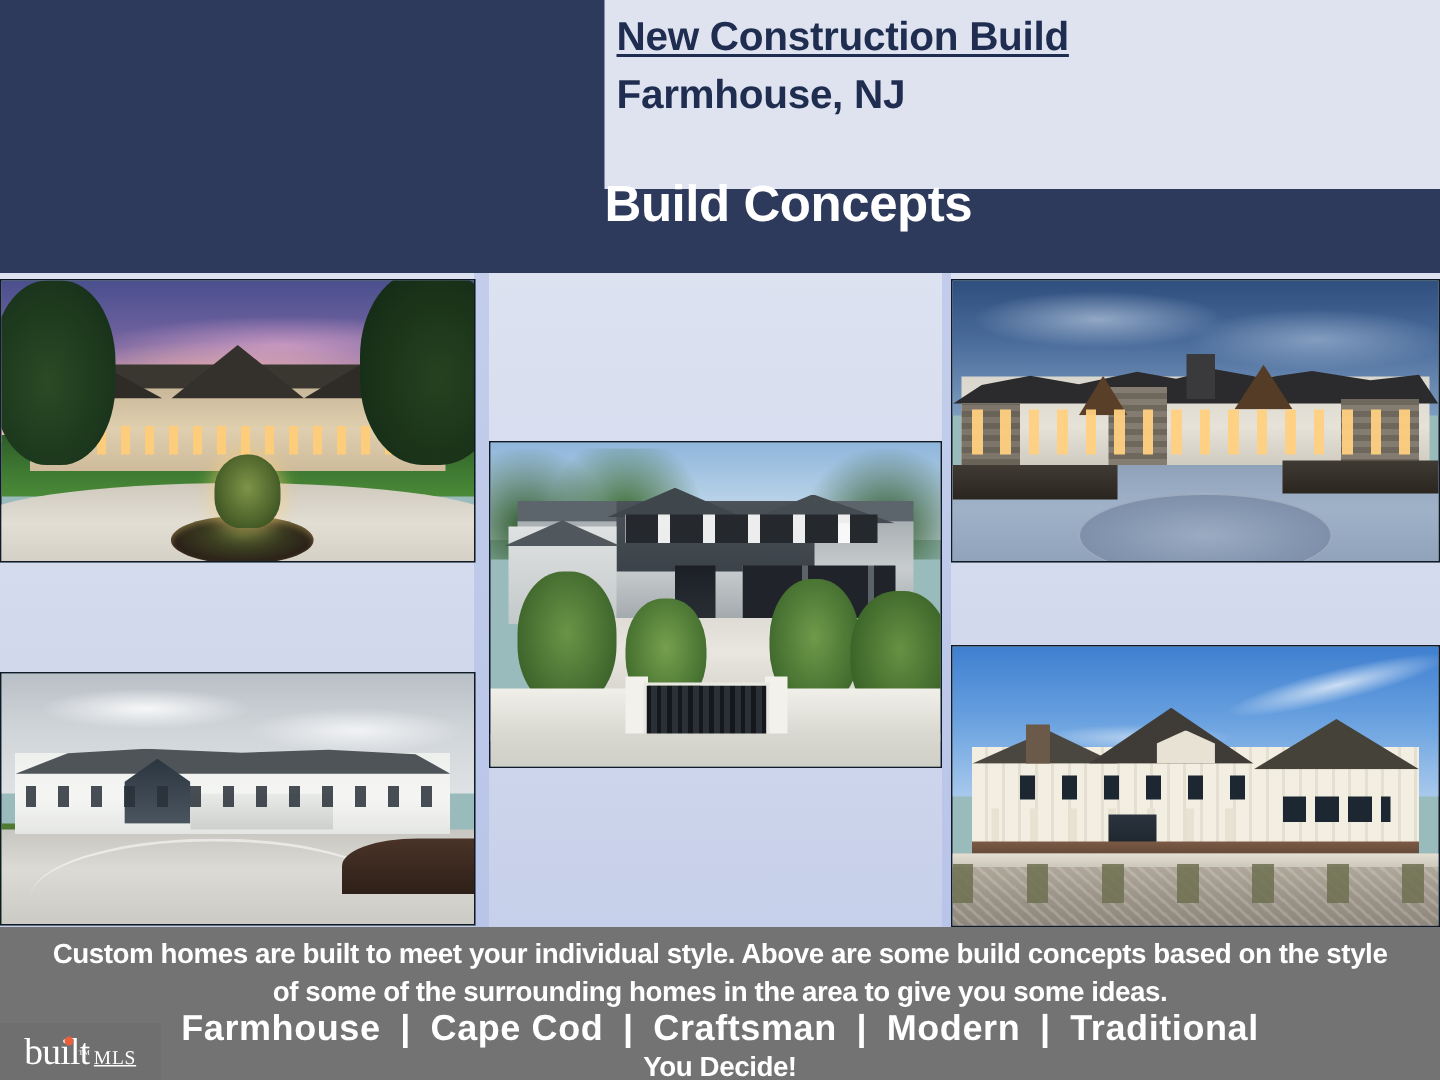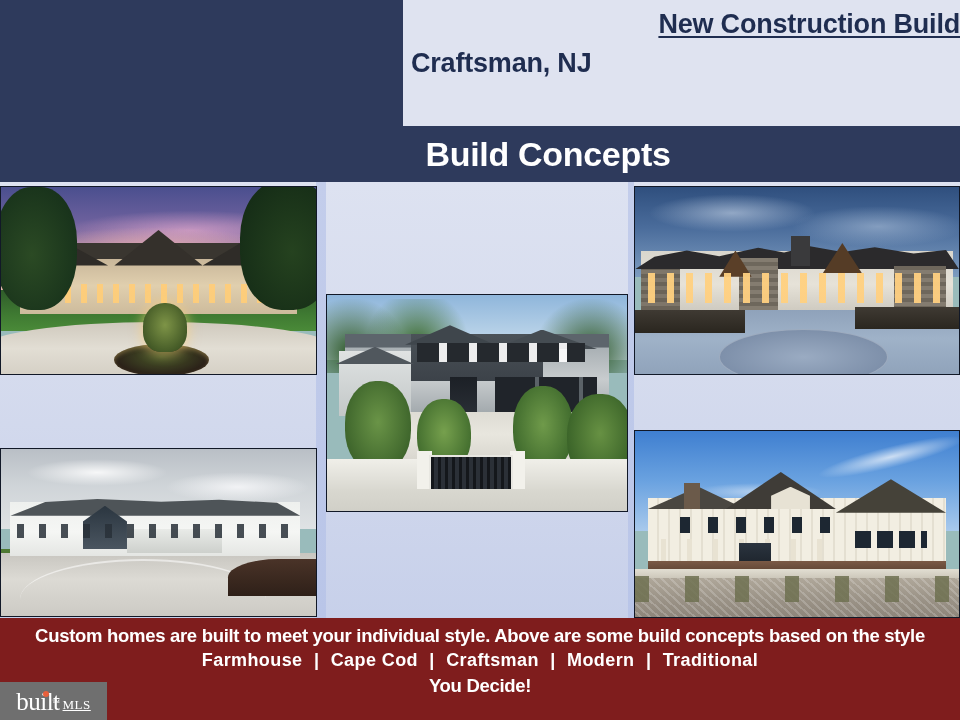--- a/index.html
+++ b/index.html
@@ -24,31 +24,30 @@
     padding: 5px 0 0 8px;
   }
   .addr-line {
     color: #1f2d50;
     font-weight: bold;
     font-size: 27px;
     line-height: 39px;
     letter-spacing: -0.2px;
     white-space: nowrap;
   }
-  .addr-line.underline { text-decoration: underline; text-underline-offset: 3px; text-align: right; }
+  .addr-line.underline { text-decoration: underline; text-underline-offset: 3px; }
 
   .build-band {
     position: absolute;
     left: 0; top: 126px; width: 960px; height: 56px;
     background: #2e3a5c;
   }
   .build-title {
     position: absolute;
-    left: 403px; top: 129px; width: 290px;
-    text-align: center;
+    left: 403px; top: 111px; width: 290px;
     color: #ffffff;
     font-weight: bold;
     font-size: 34px;
     line-height: 50px;
     letter-spacing: -0.3px;
     white-space: nowrap;
   }
 
   
   .photo-bg {
@@ -297,33 +296,33 @@
         linear-gradient(180deg,#b8b0a2,#9c9488 55%,#8b8378); }
   #ph-br .path { left:0; top:74%; width:100%; height:5%;
       background: linear-gradient(180deg,#e2ded2,#cdc8bb); }
   #ph-br .bush { left:0; top:78%; width:100%; height:14%;
       background: repeating-linear-gradient(90deg, rgba(110,112,80,.85) 0 14px, rgba(0,0,0,0) 14px 50px); }
 
   
   .caption {
     position: absolute;
     left: 0; top: 618px; width: 960px; height: 102px;
-    background: #7f1d1d;
+    background: #737373;
     color: #ffffff;
     text-align: center;
     padding-top: 5px;
   }
   .cap-line {
     font-weight: bold;
     font-size: 18.5px;
     line-height: 25px;
     white-space: nowrap;
     letter-spacing: -0.3px;
   }
-  .cap-styles { font-size: 18px; letter-spacing: .4px; }
+  .cap-styles { font-size: 24px; letter-spacing: .4px; }
   .cap-styles .sep { padding: 0 6px; font-weight: bold; }
 
   
   .logo {
     position: absolute;
     left: 0; top: 682px; width: 107px; height: 38px;
     background: #6f6f6f;
     display: flex; align-items: center; justify-content: center;
     gap: 3px;
   }
@@ -353,21 +352,21 @@
     text-decoration: underline;
   }
 </style>
 </head>
 <body>
 
 <div id="stage">
 
   <div class="addr-panel">
     <div class="addr-line underline">New Construction Build</div>
-    <div class="addr-line">Craftsman, NJ</div>
+    <div class="addr-line">Farmhouse, NJ</div>
   </div>
 
   <div class="build-band"></div>
   <div class="build-title">Build Concepts</div>
 
   <div class="photo-bg"></div>
   <div class="col-gap-l"></div>
   <div class="col-gap-r"></div>
 
   <div class="photo" id="ph-tl" title="Luxury stone and stucco estate at dusk with circular driveway and illuminated landscaping">
@@ -461,20 +460,21 @@
     <div class="obj posts"></div>
     <div class="obj entry"></div>
     <div class="obj base"></div>
     <div class="obj gravel"></div>
     <div class="obj path"></div>
     <div class="obj bush"></div>
   </div>
 
   <div class="caption">
     <div class="cap-line">Custom homes are built to meet your individual style.  Above are some build concepts based on the style</div>
+    <div class="cap-line">of some of the surrounding homes in the area to give you some ideas.</div>
     <div class="cap-line cap-styles">
       <span>Farmhouse</span>
       <span class="sep">|</span>
       <span>Cape Cod</span>
       <span class="sep">|</span>
       <span>Craftsman</span>
       <span class="sep">|</span>
       <span>Modern</span>
       <span class="sep">|</span>
       <span>Traditional</span>

